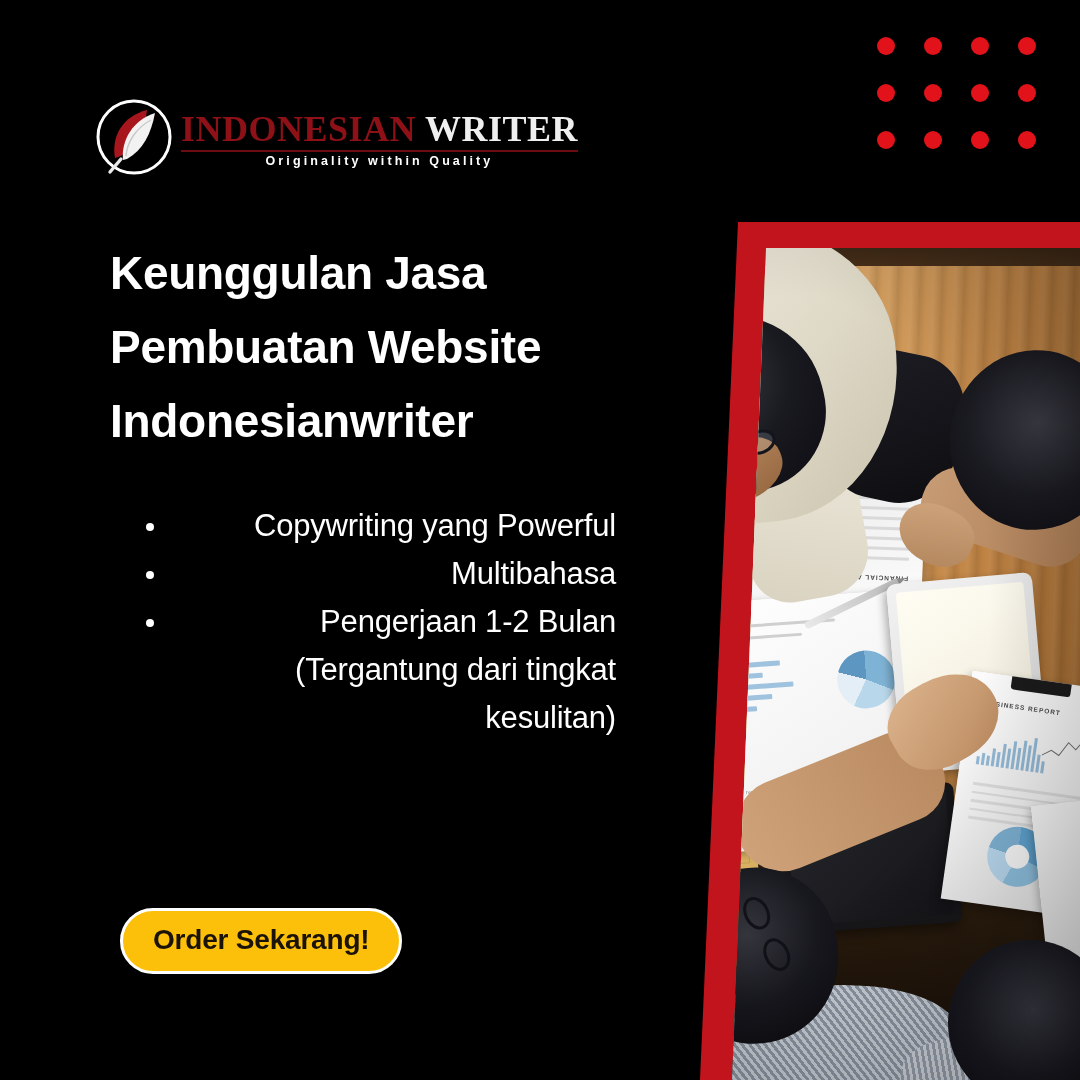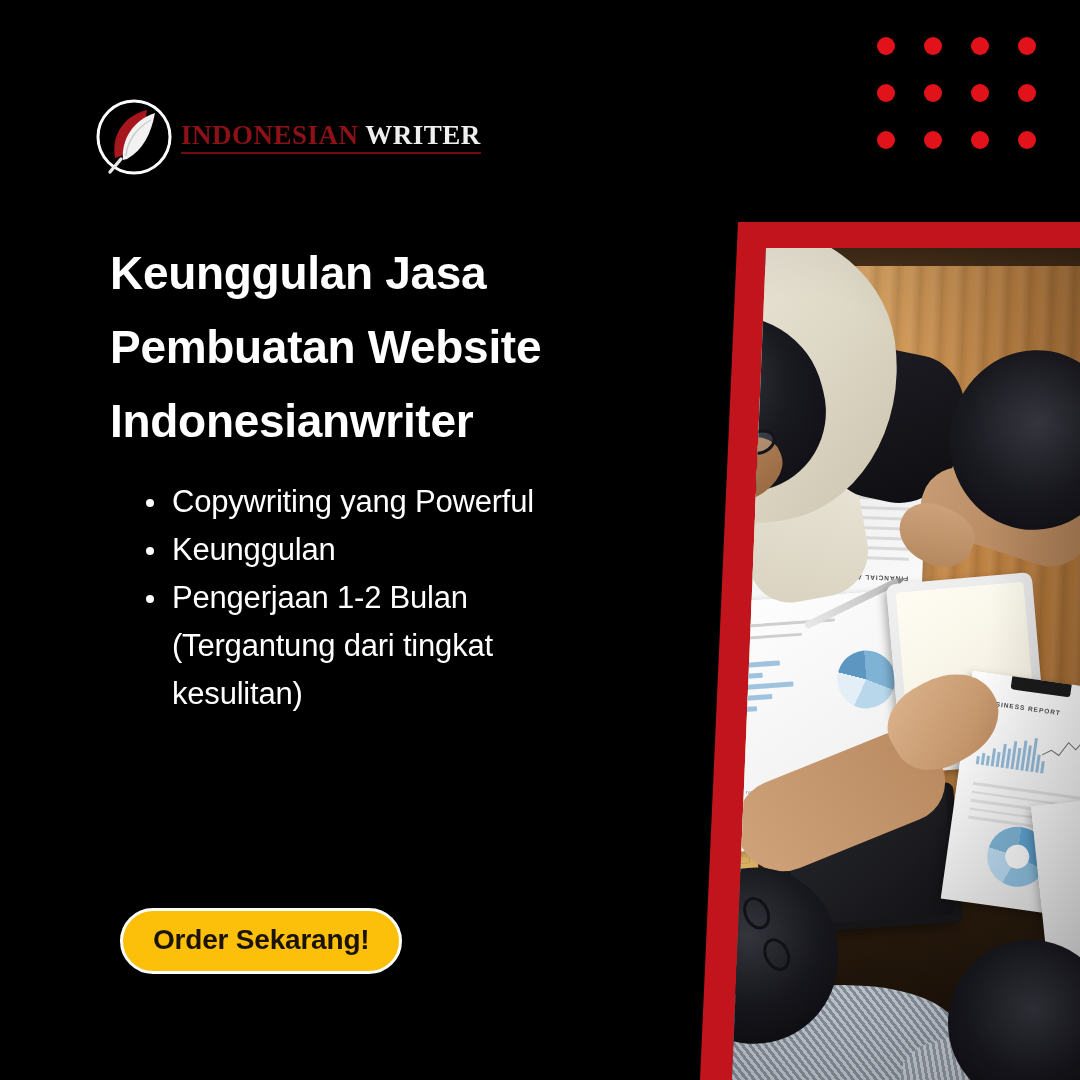--- a/index.html
+++ b/index.html
@@ -32,21 +32,21 @@
 
   
   .logo-block {
     position:absolute; left:93px; top:96px;
     display:flex; align-items:center; gap:4px;
   }
   .logo-mark { width:82px; height:82px; position:relative; flex:0 0 auto; }
   .logo-word { display:flex; flex-direction:column; margin-left:2px; padding-top:4px;}
   .logo-word-main {
     font-family:"Liberation Serif", serif;
-    font-weight:700; font-size:27px; line-height:1;
+    font-weight:700; font-size:36px; line-height:1;
     letter-spacing:.5px; white-space:nowrap;
   }
   .logo-word-main .w1 { color:#8E1118; }
   .logo-word-main .w2 { color:#EFEFEF; }
   .logo-rule { height:2px; background:#6d0d12; margin:3px 0 2px 0; }
   .logo-tagline {
     font-size:12.5px; font-weight:700; color:#ffffff;
     letter-spacing:3.1px; text-align:center; white-space:nowrap;
   }
 
@@ -55,23 +55,24 @@
     position:absolute; left:110px; top:236px;
     width:560px;
     color:#ffffff; font-weight:700;
     font-size:46px; line-height:74px;
     letter-spacing:-0.3px;
     z-index:6;
   }
 
   
   .bullets {
-    position:absolute; left:146px; top:478px;
+    position:absolute; left:146px; top:502px;
     width:470px; z-index:6;
     list-style:none;
+    text-align:right;
   }
   .bullets li {
     position:relative;
     color:#ffffff;
     font-size:31px; line-height:48px;
     font-weight:400;
     padding-left:26px;
     letter-spacing:-0.2px;
   }
   .bullets li::before {
@@ -459,20 +460,21 @@
         <path d="M33 60 C34 46 43 32 58 24" fill="none" stroke="#c9c9c9" stroke-width="1.4"></path>
         <path d="M28 63 L17 76" stroke="#E8E8E8" stroke-width="3.4" stroke-linecap="round"></path>
       </svg>
     </div>
     <div class="logo-word">
       <div class="logo-word-main">
         <span class="w1">INDONESIAN</span>
         <span class="w2">WRITER</span>
       </div>
       <div class="logo-rule"></div>
+      <div class="logo-tagline">Originality within Quality</div>
     </div>
   </div>
 
   <div class="photo-frame"></div>
   <div class="photo-clip">
     <div class="scene">
       <div class="floor-top"></div>
       <div class="table"></div>
       <div class="table-edge"></div>
       <div class="floor-bottom"></div>
@@ -582,19 +584,19 @@
       <div class="p4-head"></div>
 
       <div class="scene-vignette"></div>
     </div>
   </div>
 
   <h1 class="headline">Keunggulan Jasa Pembuatan Website Indonesianwriter</h1>
 
   <ul class="bullets">
     <li>Copywriting yang Powerful</li>
-    <li>Keunggulan</li>
+    <li>Multibahasa</li>
     <li>Pengerjaan 1-2 Bulan (Tergantung dari tingkat kesulitan)</li>
   </ul>
 
   <button class="cta">Order Sekarang!</button>
 
 </div>
 
 </body></html>

